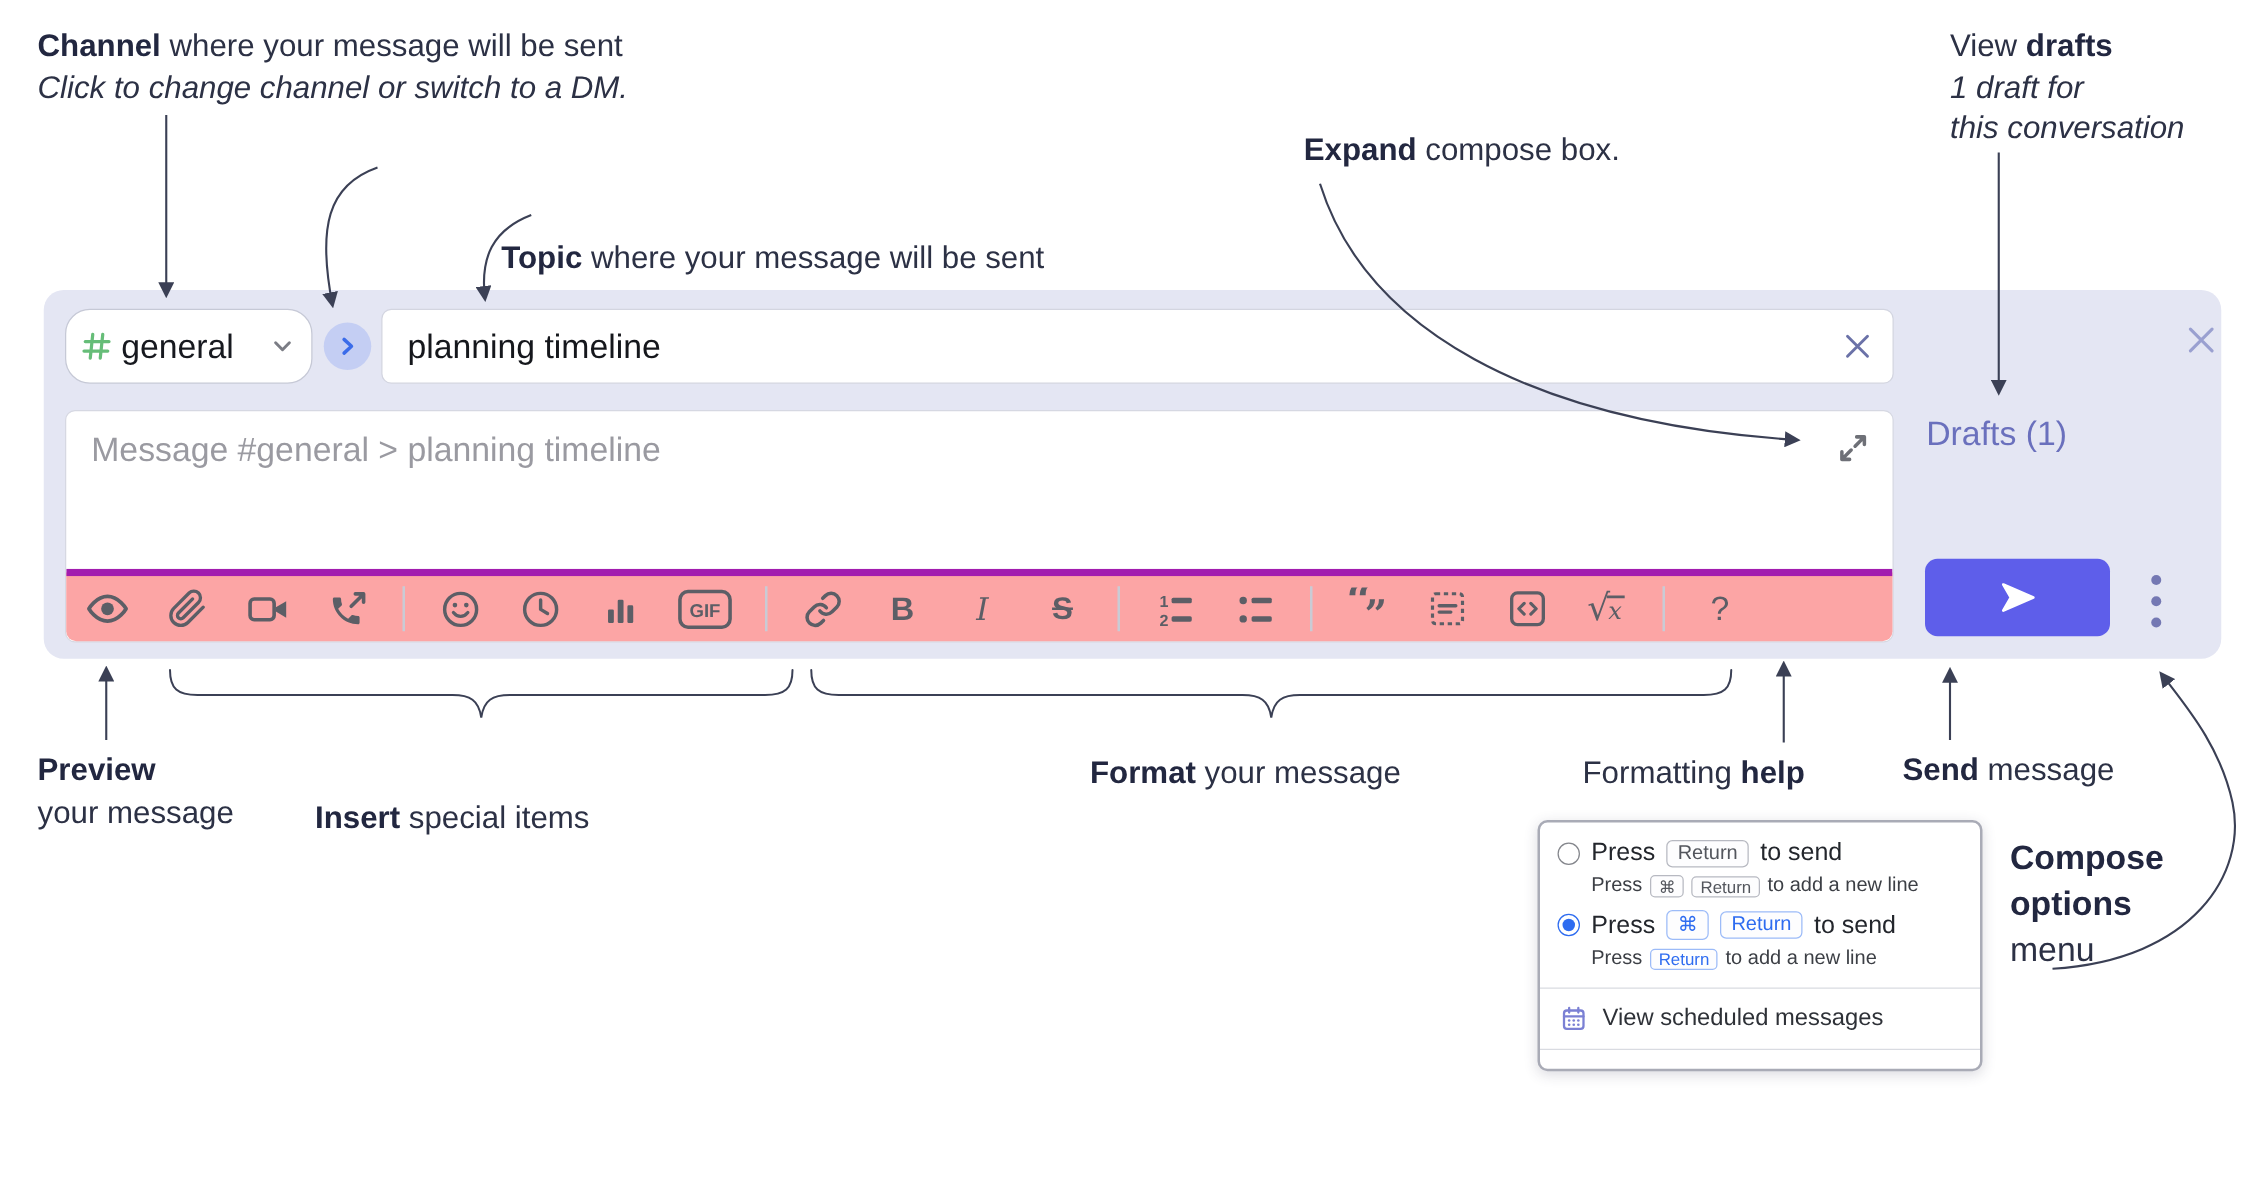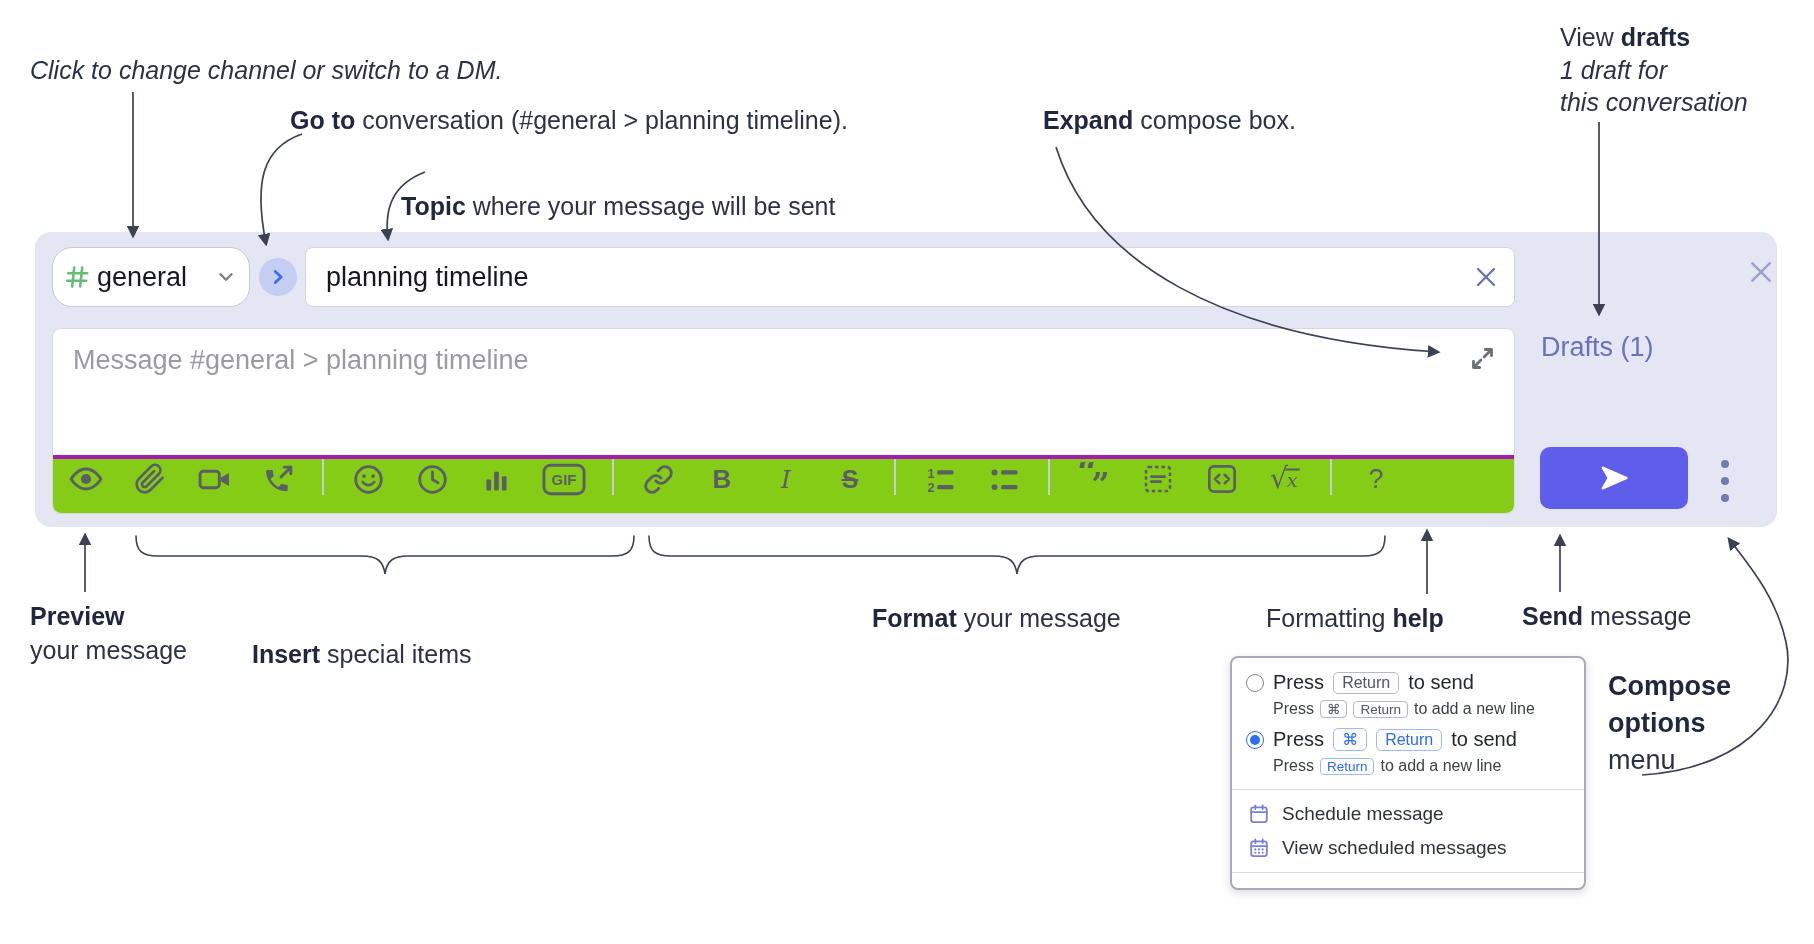--- a/index.html
+++ b/index.html
@@ -21,22 +21,22 @@
   .topicbox{position:absolute;left:270px;top:15px;width:1210px;height:60px;background:#fff;border:1px solid #d3d5e0;
         border-radius:8px;display:flex;align-items:center;padding:0 16px 0 20px;box-sizing:border-box;}
   .topicbox input{flex:1;border:none;outline:none;font-size:27px;font-family:inherit;color:#15171c;background:transparent;padding:0;}
   .closex{position:absolute;left:1712px;top:26px;width:28px;height:28px;display:flex;align-items:center;justify-content:center;cursor:pointer;}
   .msgbox{position:absolute;left:17px;top:96px;width:1463px;height:186px;background:#fff;border:1px solid #d6d8e2;
           border-radius:8px;box-sizing:border-box;}
   .msgbox textarea{position:absolute;left:0;top:0;width:100%;height:126px;border:none;outline:none;resize:none;
           font-family:inherit;font-size:27px;color:#15171c;padding:16px 60px 0 20px;box-sizing:border-box;background:transparent;}
   .msgbox textarea::placeholder{color:#9a9aa1;}
   .expandico{position:absolute;right:18px;top:16px;color:#6e7077;cursor:pointer;}
-  .toolbar{position:absolute;left:0;bottom:0;width:100%;height:58px;background:#84cc16;border-top:4px solid #a21caf;
-           border-radius:0 0 8px 8px;display:flex;padding:0 13px;box-sizing:border-box;}
+  .toolbar{position:absolute;left:0;bottom:0;width:100%;height:58px;background:#fca5a5;border-top:6px solid #a21caf;
+           border-radius:0 0 8px 8px;display:flex;align-items:center;padding:0 13px;box-sizing:border-box;}
   .tbtn{width:40px;height:40px;margin-right:24px;display:flex;align-items:center;justify-content:center;
         color:#5c5e66;flex:none;cursor:pointer;}
   .tbtn.wide{width:48px;}
   .tdiv{width:2px;height:36px;background:#c9cbd5;margin-right:24px;flex:none;}
   .blet{font-size:26px;font-weight:800;}
   .ilet{font-size:25px;font-style:italic;font-family:"DejaVu Serif",serif;}
   .slet{font-size:25px;font-weight:700;text-decoration:line-through;}
   .draftslink{position:absolute;left:1506px;top:100px;font-size:27px;color:#6a70bd;cursor:pointer;}
   .send{position:absolute;left:1505px;top:215px;width:148px;height:62px;background:#5e5eea;border:none;border-radius:10px;
         display:flex;align-items:center;justify-content:center;cursor:pointer;}
@@ -57,25 +57,25 @@
   .mdiv{height:1px;background:#d9dbe1;margin:7px 0;}
   .mitem{display:flex;align-items:center;gap:12px;padding:6px 16px;font-size:19px;color:#2e3137;cursor:pointer;}
   .micon{color:#7b80d4;flex:none;display:flex;}
   svg{display:block;}
 </style>
 </head>
 <body>
 
 <div class="page">
 
+  <div class="ann" style="left:30px;top:21px;">
+    <b>Channel</b><span> where your message will be sent</span>
+  </div>
   <div class="ann it" style="left:30px;top:54px;">Click to change channel or switch to a DM.</div>
 
-  <div class="ann" style="left:290px;top:104px;">
-    <b>Go to</b><span> conversation (#general &gt; planning timeline).</span>
-  </div>
 
   <div class="ann" style="left:401px;top:148px;margin-top:42px;">
     <b>Topic</b><span> where your message will be sent</span>
   </div>
 
   <div class="ann" style="left:1043px;top:104px;">
     <b>Expand</b><span> compose box.</span>
   </div>
 
   <div class="ann" style="left:1560px;top:21px;">
@@ -302,29 +302,20 @@
       <span class="chip blue">⌘</span>
       <span class="chip blue">Return</span>
       <span>to send</span>
     </div>
     <div class="msub">
       <span>Press</span>
       <span class="chip sm blue">Return</span>
       <span>to add a new line</span>
     </div>
     <div class="mdiv"></div>
-    <div class="mitem">
-      <span class="micon">
-        <svg width="22" height="22" viewBox="0 0 24 24">
-          <rect x="3.5" y="4.8" width="17" height="16" rx="2.5" stroke="currentColor" stroke-width="2" fill="none"></rect>
-          <path d="M8 2.6v4 M16 2.6v4 M3.5 10h17" stroke="currentColor" stroke-width="2" stroke-linecap="round"></path>
-        </svg>
-      </span>
-      <span>Schedule message</span>
-    </div>
     <div class="mitem">
       <span class="micon">
         <svg width="22" height="22" viewBox="0 0 24 24">
           <rect x="3.5" y="4.8" width="17" height="16" rx="2.5" stroke="currentColor" stroke-width="2" fill="none"></rect>
           <path d="M8 2.6v4 M16 2.6v4 M3.5 10h17" stroke="currentColor" stroke-width="2" stroke-linecap="round"></path>
           <circle cx="8" cy="13.5" r="1.15" fill="currentColor"></circle>
             <circle cx="12" cy="13.5" r="1.15" fill="currentColor"></circle>
             <circle cx="16" cy="13.5" r="1.15" fill="currentColor"></circle>
           <circle cx="8" cy="17.2" r="1.15" fill="currentColor"></circle>
             <circle cx="12" cy="17.2" r="1.15" fill="currentColor"></circle>

